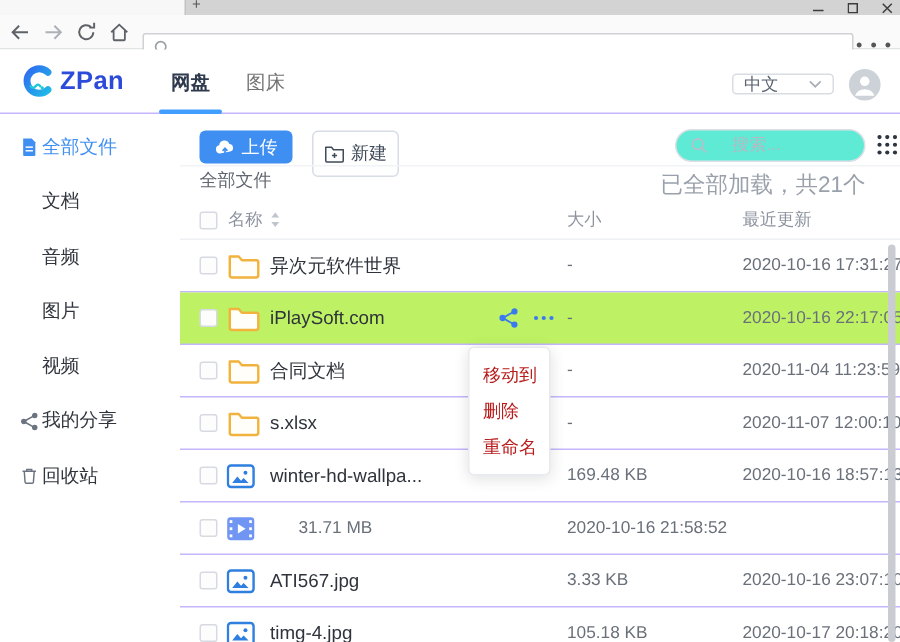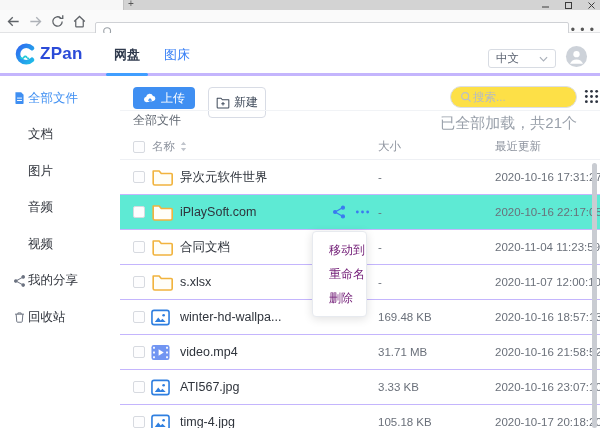--- a/index.html
+++ b/index.html
@@ -12,69 +12,69 @@
   .tab-active{position:absolute;left:0;top:0;width:124px;height:10px;background:#f7f7f7;border-right:1px solid #c2c2c2}
   .newtab{position:absolute;left:128px;top:-2px;font-size:10px;color:#555}
   .winctl{position:absolute;top:1px;display:flex;gap:15px;right:4px}
   .winctl svg{display:block}
   .btoolbar{position:absolute;left:0;top:10px;right:0;height:23px;background:#fafafa;border-bottom:1px solid #e2e3e5}
   .nav-ic{position:absolute;top:4px;width:15px;height:15px}
   .addressbar{position:absolute;left:95px;top:12px;width:474px;height:19px;background:#fff;border:1px solid #cfd1d5;border-radius:2px;display:flex;align-items:center;padding-left:6px}
   .bmenu{position:absolute;right:5px;top:13px;font-size:12px;letter-spacing:1px;color:#555}
 
   
-  .appheader{position:absolute;left:0;top:33px;right:0;height:43px;background:#fff;border-bottom:3px solid #c4b5fd}
+  .appheader{position:absolute;left:0;top:33px;right:0;height:43px;background:#fff;border-bottom:1px solid #c4b5fd}
   .logo{position:absolute;left:13px;top:9px;display:flex;align-items:center;gap:3px}
   .logo-text{font-size:17px;font-weight:700;color:#2b4bd8;letter-spacing:.3px}
   .tab-wb{position:absolute;left:106px;top:13px;width:42px;text-align:center;font-size:13px;font-weight:600;color:#2f3a4d;cursor:pointer}
   .tab-wb-line{position:absolute;left:106px;top:40px;width:42px;height:3px;background:#409eff;border-radius:2px}
-  .tab-tc{position:absolute;left:156px;top:13px;width:42px;text-align:center;font-size:13px;color:#3b82f6;cursor:pointer}
-  .langbox{position:absolute;left:488px;top:16px;width:68px;height:19px;border:1px solid #d8dce3;border-radius:3px;display:flex;align-items:center;padding:0 7px;font-size:11.5px;color:#5a6270;cursor:pointer}
+  .tab-tc{position:absolute;left:156px;top:13px;width:42px;text-align:center;font-size:13px;color:#737373;cursor:pointer}
+  .langbox{position:absolute;left:488px;top:16px;width:68px;height:14px;border:1px solid #d8dce3;border-radius:3px;display:flex;align-items:center;padding:0 7px;font-size:11.5px;color:#5a6270;cursor:pointer}
   .langbox .spacer{flex:1}
   .avatar{position:absolute;left:565px;top:12px;cursor:pointer}
 
   
   .sidebar{position:absolute;left:0;top:76px;width:120px;bottom:0;background:#fff;padding-top:4px}
   .sb-item{position:relative;height:36.5px;display:flex;align-items:center;padding-left:28px;font-size:12.5px;color:#31353d;cursor:pointer}
   .sb-item .ic{position:absolute;left:13px;top:50%;transform:translateY(-50%);display:none;line-height:0}
   .sb-item.has-ic .ic.show{display:block}
   .sb-item.active{color:#3f8ff2}
 
   
   .btn{display:flex;align-items:center;justify-content:center;gap:4px;cursor:pointer;border-radius:4px;font-size:12px}
   .upload-btn{position:absolute;left:133px;top:87px;width:62px;height:22px;background:#3f8ff2;color:#fff}
   .new-btn{position:absolute;left:208px;top:87px;width:58px;height:31px;background:#fff;border:1px solid #d8dce5;color:#3f4a5a}
-  .search-box{position:absolute;left:450px;top:86px;width:127px;height:22px;border:1px solid #dcdfe6;border-radius:12px;display:flex;align-items:center;gap:1px;padding-left:9px;background:#fde047}
+  .search-box{position:absolute;left:450px;top:86px;width:127px;height:22px;border:1px solid #dcdfe6;border-radius:12px;display:flex;align-items:center;gap:16px;padding-left:9px;background:#5eead4}
   .search-box input{border:none;outline:none;width:92px;font-size:11.5px;color:#606266;background:transparent;font-family:inherit}
   .search-box input::placeholder{color:#b4bac4}
   .grid-icon{position:absolute;left:584px;top:89px;cursor:pointer;line-height:0}
   .toolbar-sep{position:absolute;left:120px;right:0;top:110px;height:1px;background:#f1f3f6}
   .crumb{position:absolute;left:133px;top:112px;font-size:12px;color:#5f6670}
   .load-status{position:absolute;right:23px;top:114px;font-size:15px;color:#9aa1ab}
 
   
   .thead{position:absolute;left:120px;right:0;top:134px;height:26px;display:grid;grid-template-columns:13px 213px 117px 1fr;padding-left:13px;align-items:center;border-bottom:1px solid #eef0f4;font-size:11.5px;color:#8d939e}
   .thead .h-name{padding-left:6px;display:flex;align-items:center;gap:5px}
   .col-pad{padding-left:19px}
   .checkbox{width:12px;height:12px;border:1px solid #d7dae0;border-radius:2px;background:#fdfdfe;cursor:pointer}
   .tbody{position:absolute;left:120px;right:0;top:160px;bottom:0;overflow:hidden}
   .frow{position:relative;height:35px;display:grid;grid-template-columns:13px 34px 179px 117px 1fr;padding-left:13px;align-items:center;border-bottom:1px solid #c4b5fd;cursor:pointer}
-  .frow.selected{background:#5eead4}
+  .frow.selected{background:#bef264}
   .fic-cell{display:flex;align-items:center;padding-left:5px;line-height:0}
   .fic{display:none}
   .frow.type-folder .fic.ic-folder{display:block}
   .frow.type-image .fic.ic-image{display:block}
   .frow.type-video .fic.ic-video{display:block}
   .fname{font-size:12.5px;color:#2f343c;white-space:nowrap;overflow:hidden}
   .fsize,.fdate{font-size:11.5px;color:#6a707a;white-space:nowrap}
   .row-actions{position:absolute;left:212px;top:0;height:100%;display:flex;align-items:center;gap:9px}
 
   
   .ctx{position:absolute;left:312px;top:231px;width:55px;background:#fff;border:1px solid #e7eaef;border-radius:4px;box-shadow:0 2px 10px rgba(0,0,0,.12);padding:6px 0;z-index:30}
-  .ctx-item{height:24px;line-height:24px;padding-left:16px;font-size:12px;color:#701a75;cursor:pointer}
+  .ctx-item{height:24px;line-height:24px;padding-left:9px;font-size:12px;color:#b91c1c;cursor:pointer}
 
   
   .vscroll{position:absolute;right:3px;top:163px;bottom:0;width:5px;background:#c9ccd2;border-radius:3px;z-index:25}
   .wm{position:absolute;right:10px;bottom:8px;z-index:40;display:flex;flex-direction:column;align-items:flex-end}
   .wm-row{display:flex;align-items:center;gap:5px}
   .wm-text{font-size:23px;color:rgba(152,158,170,.85);letter-spacing:2px}
   .wm-url{font-size:9px;color:rgba(158,164,176,.55);margin-top:1px}
 </style>
 </head>
 <body>
@@ -177,25 +177,25 @@
       </svg></span>
 
     <span>全部文件</span>
   </div>
       <div class="sb-item">
 
     <span>文档</span>
   </div>
       <div class="sb-item">
 
+    <span>音频</span>
+  </div>
+      <div class="sb-item">
+
     <span>图片</span>
-  </div>
-      <div class="sb-item">
-
-    <span>音频</span>
   </div>
       <div class="sb-item">
 
     <span>视频</span>
   </div>
       <div class="sb-item has-ic">
 
     <span class="ic show">
       <svg width="13" height="13" viewBox="0 0 16 16">
         <g stroke="#6b7280" stroke-width="1.3" fill="#6b7280">
@@ -384,21 +384,20 @@
             <rect x="2.2" y="4" width="1.9" height="2"></rect>
                 <rect x="2.2" y="9" width="1.9" height="2"></rect>
                 <rect x="2.2" y="14" width="1.9" height="2"></rect>
             <rect x="15.9" y="4" width="1.9" height="2"></rect>
                 <rect x="15.9" y="9" width="1.9" height="2"></rect>
                 <rect x="15.9" y="14" width="1.9" height="2"></rect>
             <path d="M8 6.6 l5.4 3.4 -5.4 3.4 z"></path>
           </g>
             </svg></span>
     </span>
-    <span class="fname">video.mp4</span>
     <span class="fsize col-pad">31.71 MB</span>
     <span class="fdate col-pad">2020-10-16 21:58:52</span>
 
   </div>
       <div class="frow type-image">
     <span class="checkbox"></span>
     <span class="fic-cell">
 
       <span class="fic ic-image">
         <svg width="19" height="19" viewBox="0 0 20 20">
@@ -427,20 +426,20 @@
     </span>
     <span class="fname">timg-4.jpg</span>
     <span class="fsize col-pad">105.18 KB</span>
     <span class="fdate col-pad">2020-10-17 20:18:20</span>
 
   </div>
     </div>
 
   <div class="ctx">
       <div class="ctx-item">移动到</div>
+      <div class="ctx-item">删除</div>
       <div class="ctx-item">重命名</div>
-      <div class="ctx-item">删除</div>
     </div>
 
   <div class="vscroll"></div>
 
 
 </div>
 
 </body></html>

